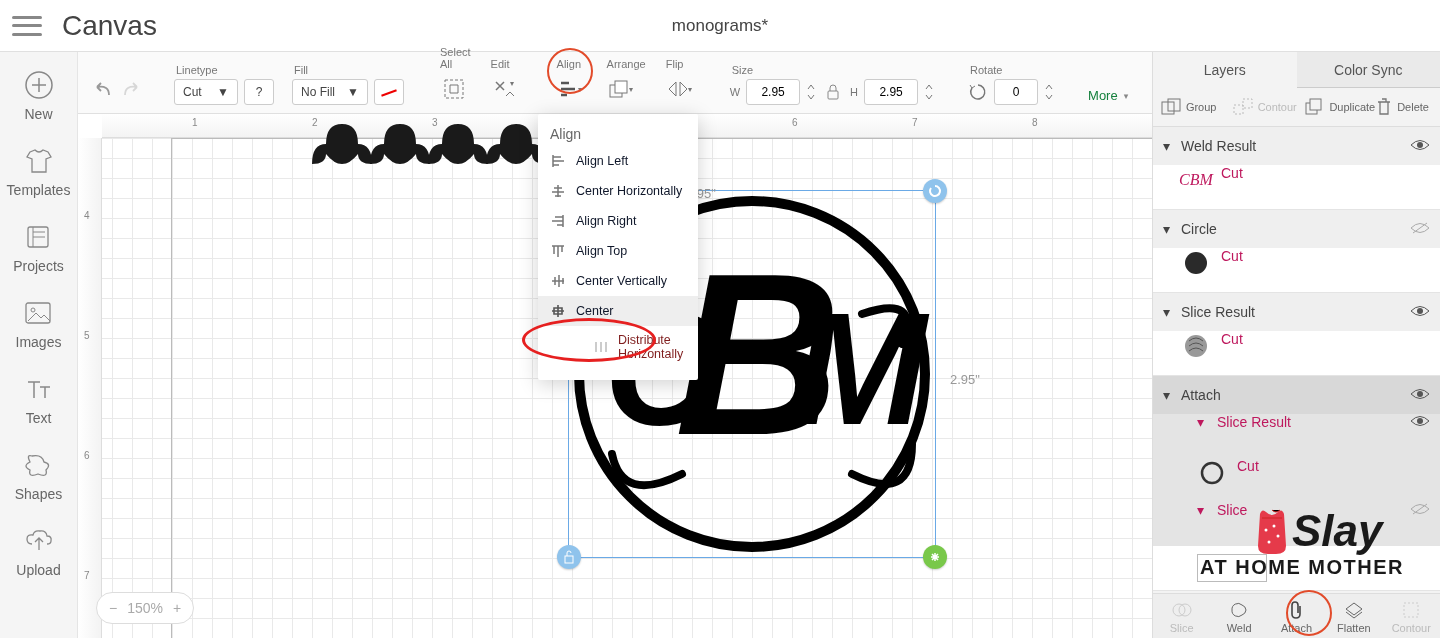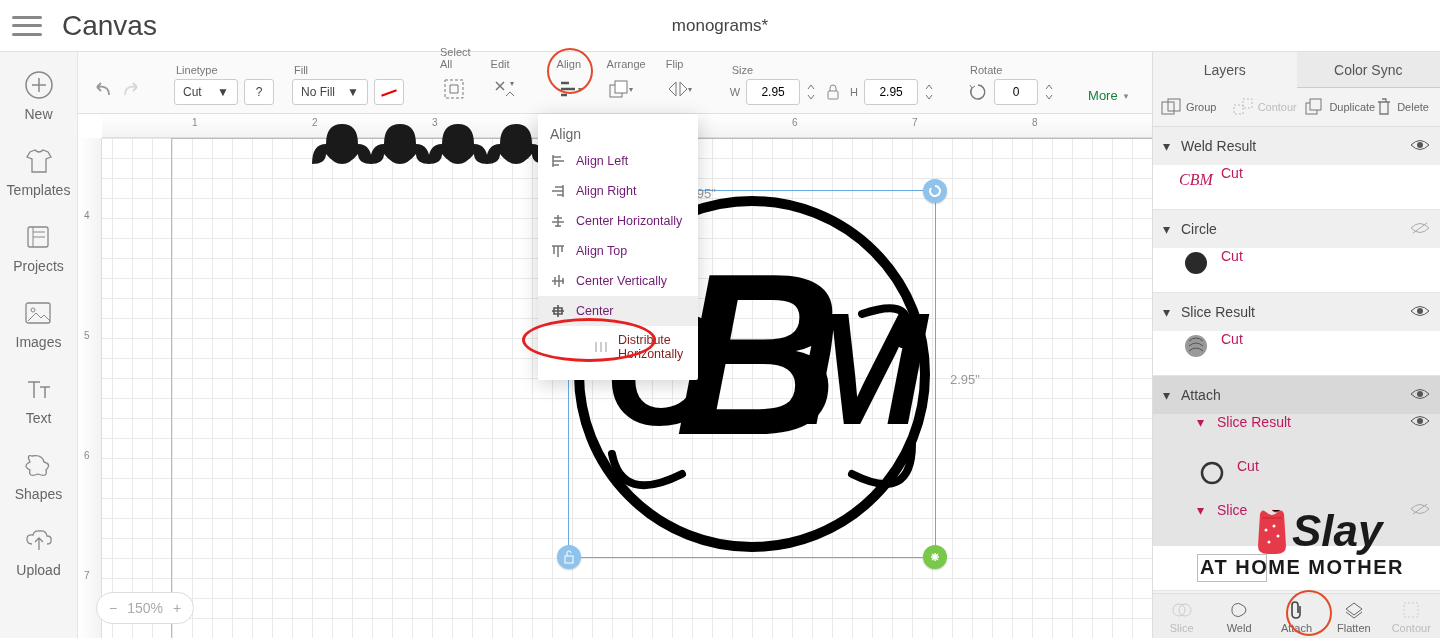--- a/index.html
+++ b/index.html
@@ -63,21 +63,21 @@
 .sel-handle { position: absolute; width: 24px; height: 24px; border-radius: 50%; background: #fff; box-shadow: 0 1px 2px rgba(0,0,0,.2); display: flex; align-items: center; justify-content: center; }
 .sel-rot { background: #8fc3ec; }
 .sel-lock { background: #8fc3ec; }
 .sel-scale { background: #79c84a; }
 
 .dim-label { position: absolute; font-size: 13px; color: #999; }
 
 
 .align-panel { position: absolute; box-shadow: 0 4px 20px rgba(0,0,0,.18); background: #fff; border-radius: 2px; width: 160px; padding: 6px 0 12px; z-index: 50; }
 .align-panel .section-title { font-size: 14px; color: #666; padding: 6px 12px 4px; }
-.align-panel .item { display: flex; align-items: center; gap: 10px; padding: 7px 12px; font-size: 12.5px; color: #701a75; cursor: pointer; }
+.align-panel .item { display: flex; align-items: center; gap: 10px; padding: 7px 12px; font-size: 12.5px; color: #0f172a; cursor: pointer; }
 .align-panel .item.hov { background: #eee; }
 .align-panel .item.disabled { color: #7f1d1d; cursor: default; margin-left: 44px; }
 .align-panel .item .mi { width: 16px; height: 16px; display: flex; align-items: center; justify-content: center; color: #777; }
 
 
 .rightpanel { position: absolute; right: 0; top: 52px; bottom: 0; width: 288px; background: #f3f3f3; border-left: 1px solid #ddd; display: flex; flex-direction: column; }
 .rp-tabs { display: flex; height: 36px; }
 .rp-tab { flex: 1; display: flex; align-items: center; justify-content: center; font-size: 14px; color: #555; background: #eaeaea; cursor: pointer; border-bottom: 1px solid #ccc; }
 .rp-tab.active { background: #f3f3f3; border-bottom: 1px solid #f3f3f3; font-weight: 500; }
 .rp-toolbar { display: flex; justify-content: space-around; padding: 8px 0; border-bottom: 1px solid #ddd; }
@@ -406,32 +406,32 @@
       <span class="mi">
         <svg width="14" height="14">
           <path d="M2 1 V13 M2 3 H10 M2 7 H13 M2 11 H8" stroke="#777" stroke-width="1.5"></path>
         </svg>
       </span>
       <span>Align Left</span>
     </div>
   <div class="item">
       <span class="mi">
         <svg width="14" height="14">
+          <path d="M7 1 V13 M3 4 H11 M1 8 H13 M4 12 H10" stroke="#777" stroke-width="1.5"></path>
+        </svg>
+      </span>
+      <span>Center Horizontally</span>
+    </div>
+  <div class="item">
+      <span class="mi">
+        <svg width="14" height="14">
           <path d="M12 1 V13 M4 3 H12 M1 7 H12 M6 11 H12" stroke="#777" stroke-width="1.5"></path>
         </svg>
       </span>
       <span>Align Right</span>
-    </div>
-  <div class="item">
-      <span class="mi">
-        <svg width="14" height="14">
-          <path d="M7 1 V13 M3 4 H11 M1 8 H13 M4 12 H10" stroke="#777" stroke-width="1.5"></path>
-        </svg>
-      </span>
-      <span>Center Horizontally</span>
     </div>
   <div class="item">
       <span class="mi">
         <svg width="14" height="14">
           <path d="M1 2 H13 M3 2 V10 M7 2 V13 M11 2 V8" stroke="#777" stroke-width="1.5"></path>
         </svg>
       </span>
       <span>Align Top</span>
     </div>
   <div class="item">

